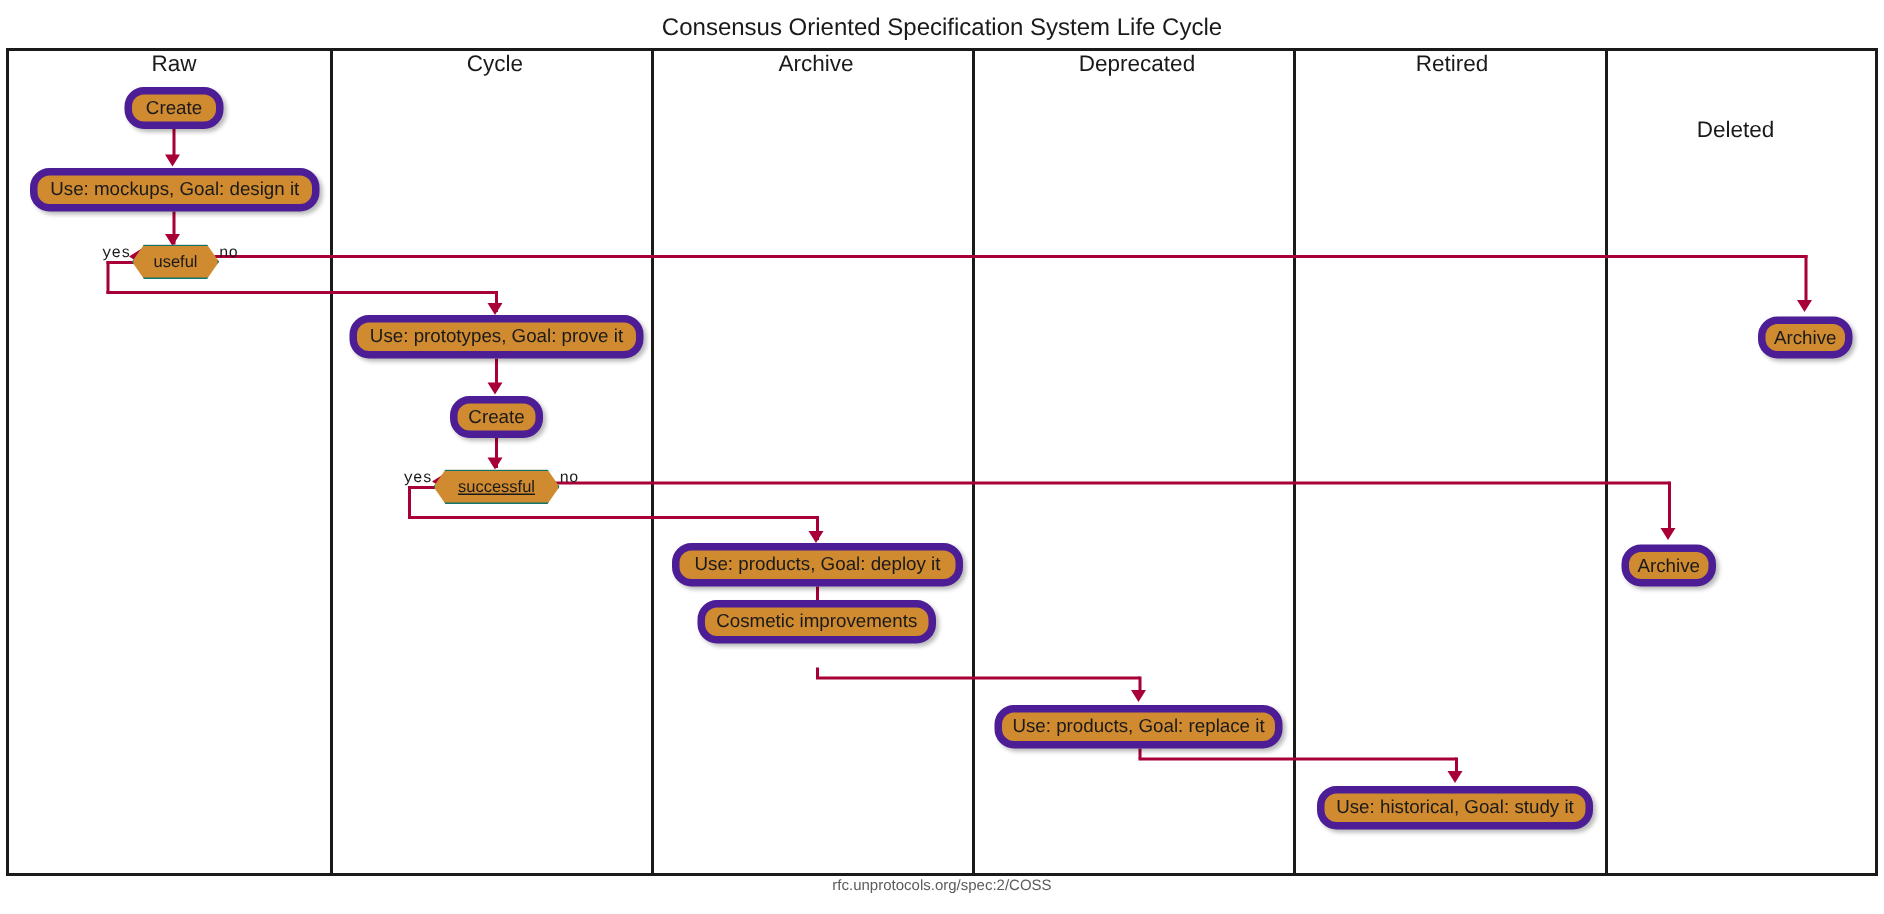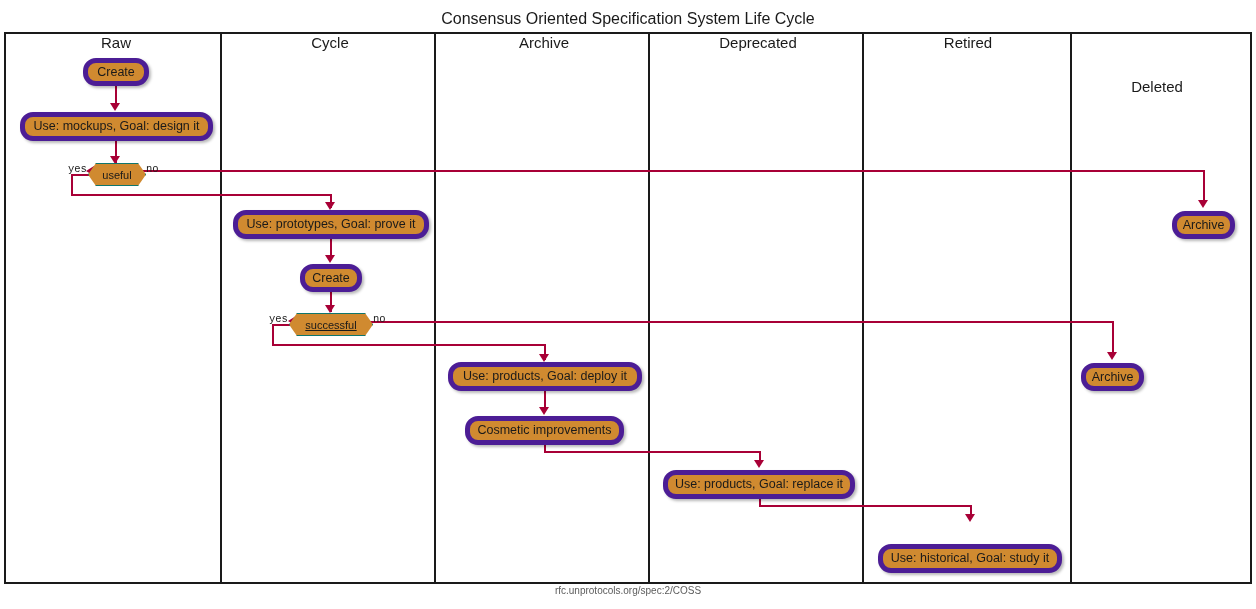--- a/index.html
+++ b/index.html
@@ -199,23 +199,23 @@
   <div class="vline" style="left:759px; top:499px; height:7px;"></div>
   <div class="hline" style="left:759px; top:505px; width:212px;"></div>
   <div class="vline" style="left:970px; top:505px; height:12px;"></div>
   <div class="arrow-down" style="left:965px; top:514px;"></div>
 
   <div class="node" style="left:83px;  top:58px;  width:66px;  height:28px;">Create</div>
   <div class="node" style="left:20px;  top:112px; width:193px; height:29px;">Use: mockups, Goal: design it</div>
   <div class="node" style="left:233px; top:210px; width:196px; height:29px;">Use: prototypes, Goal: prove it</div>
   <div class="node" style="left:300px; top:264px; width:62px;  height:28px;">Create</div>
   <div class="node" style="left:448px; top:362px; width:194px; height:29px;">Use: products, Goal: deploy it</div>
-  <div class="node" style="left:465px; top:416px; width:159px; height:29px;">Cosmetic improvements</div>
+  <div class="node" style="left:465px; top:400px; width:159px; height:29px;">Cosmetic improvements</div>
   <div class="node" style="left:663px; top:470px; width:192px; height:29px;">Use: products, Goal: replace it</div>
-  <div class="node" style="left:878px; top:524px; width:184px; height:29px;margin-top:20px;">Use: historical, Goal: study it</div>
+  <div class="node" style="left:878px; top:524px; width:184px; height:29px;">Use: historical, Goal: study it</div>
   <div class="node" style="left:1172px;top:211px; width:63px;  height:28px;">Archive</div>
   <div class="node" style="left:1081px;top:363px; width:63px;  height:28px;">Archive</div>
 
   <div class="diamond" style="left:88px;  top:163px; width:58px; height:23px;">useful</div>
   <div class="diamond" style="left:289px; top:313px; width:84px; height:23px;text-decoration:underline;">successful</div>
 
   <div class="edge-label" style="left:68px;  top:163px;">yes</div>
   <div class="edge-label" style="left:146px; top:163px;">no</div>
   <div class="edge-label" style="left:269px; top:313px;">yes</div>
   <div class="edge-label" style="left:373px; top:313px;">no</div>

